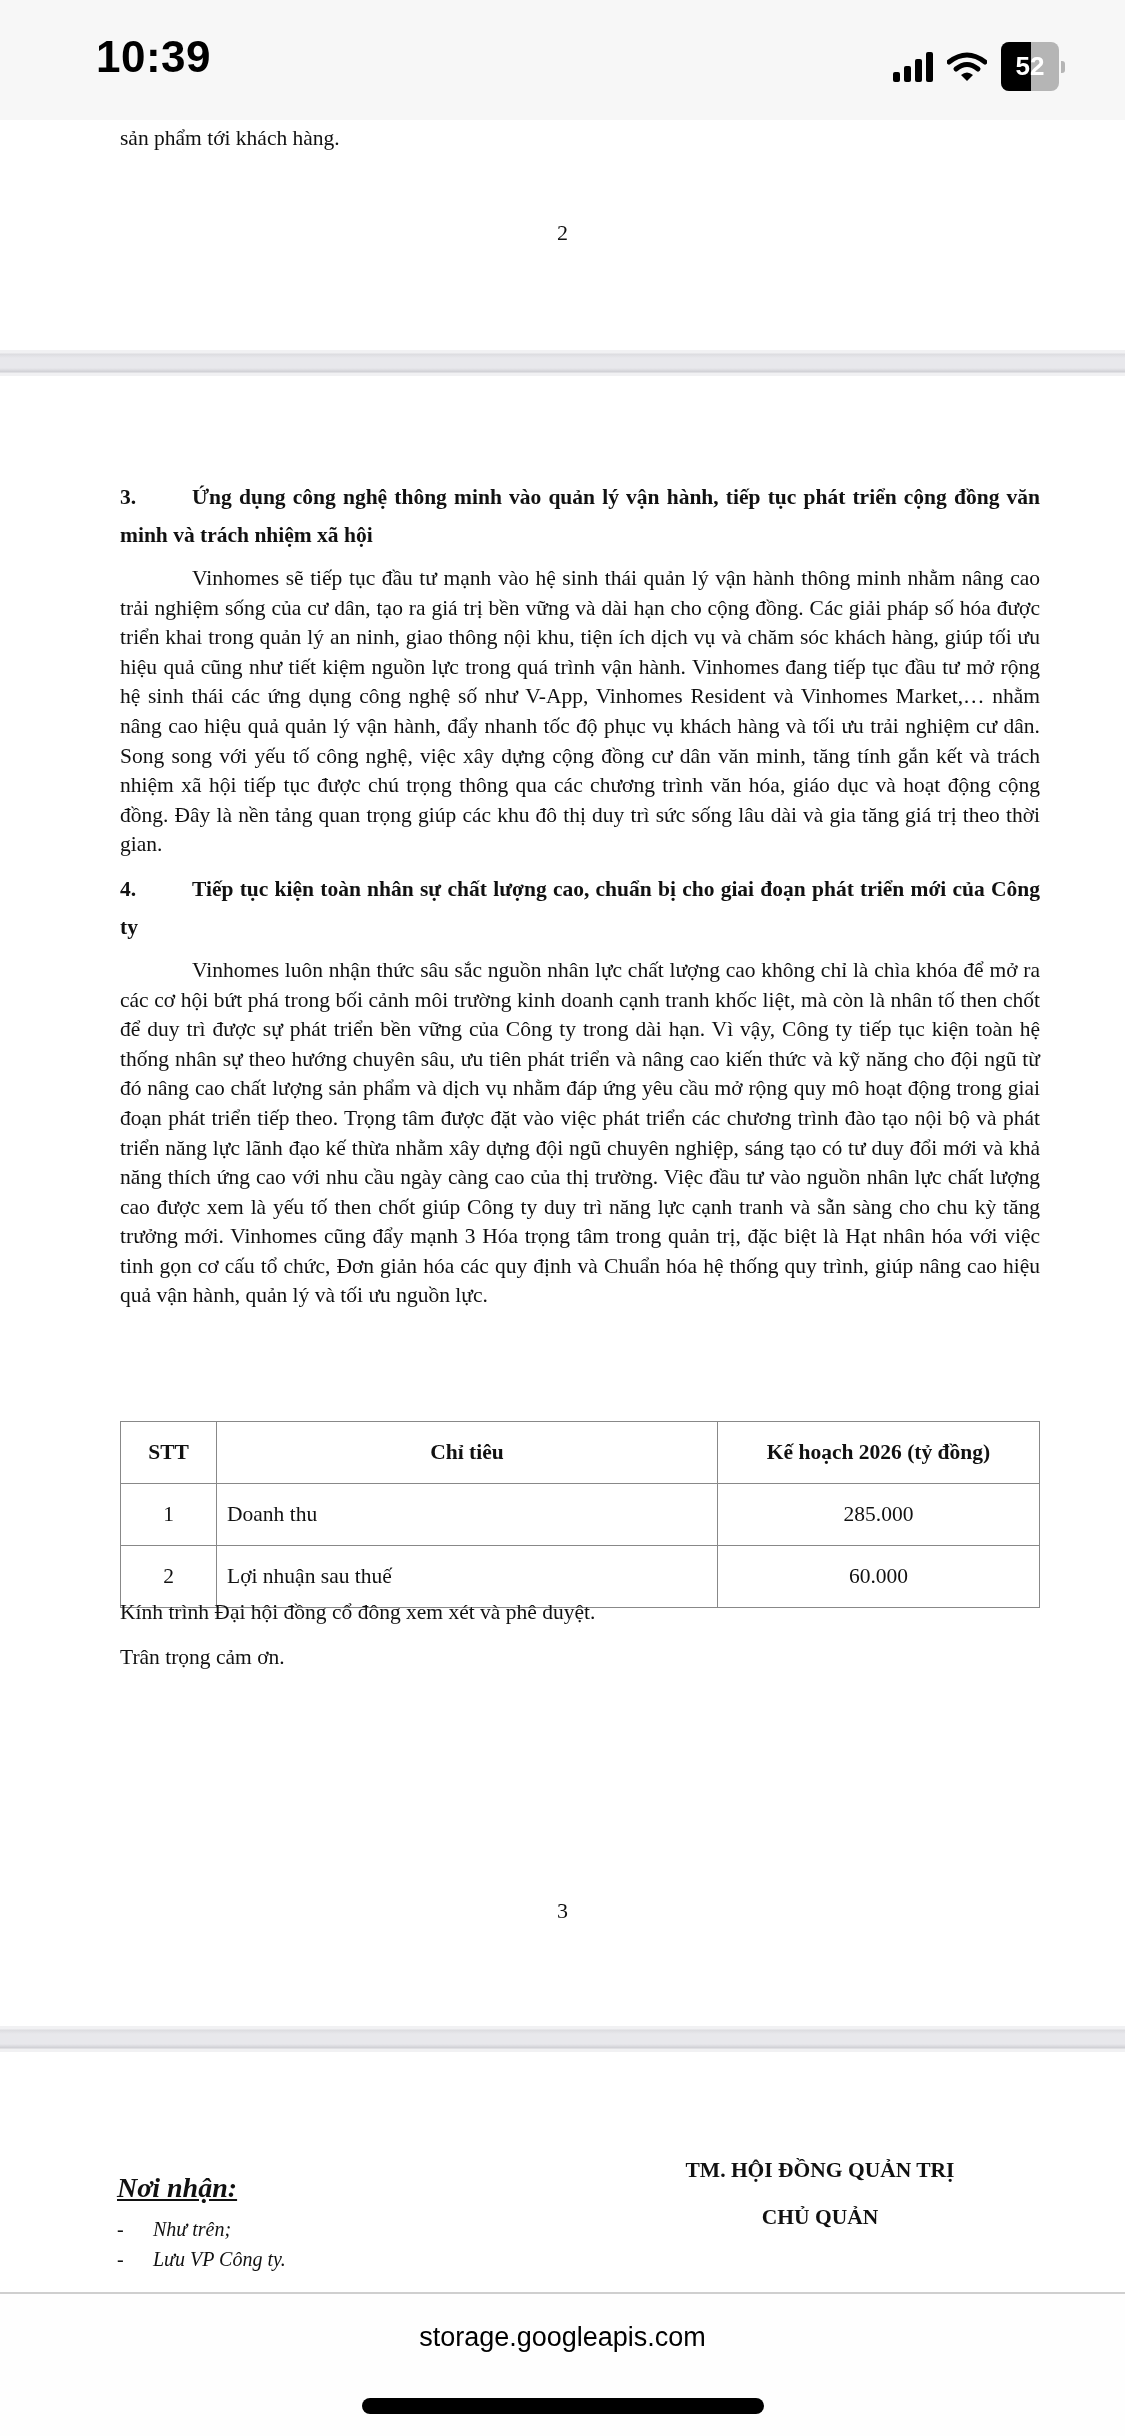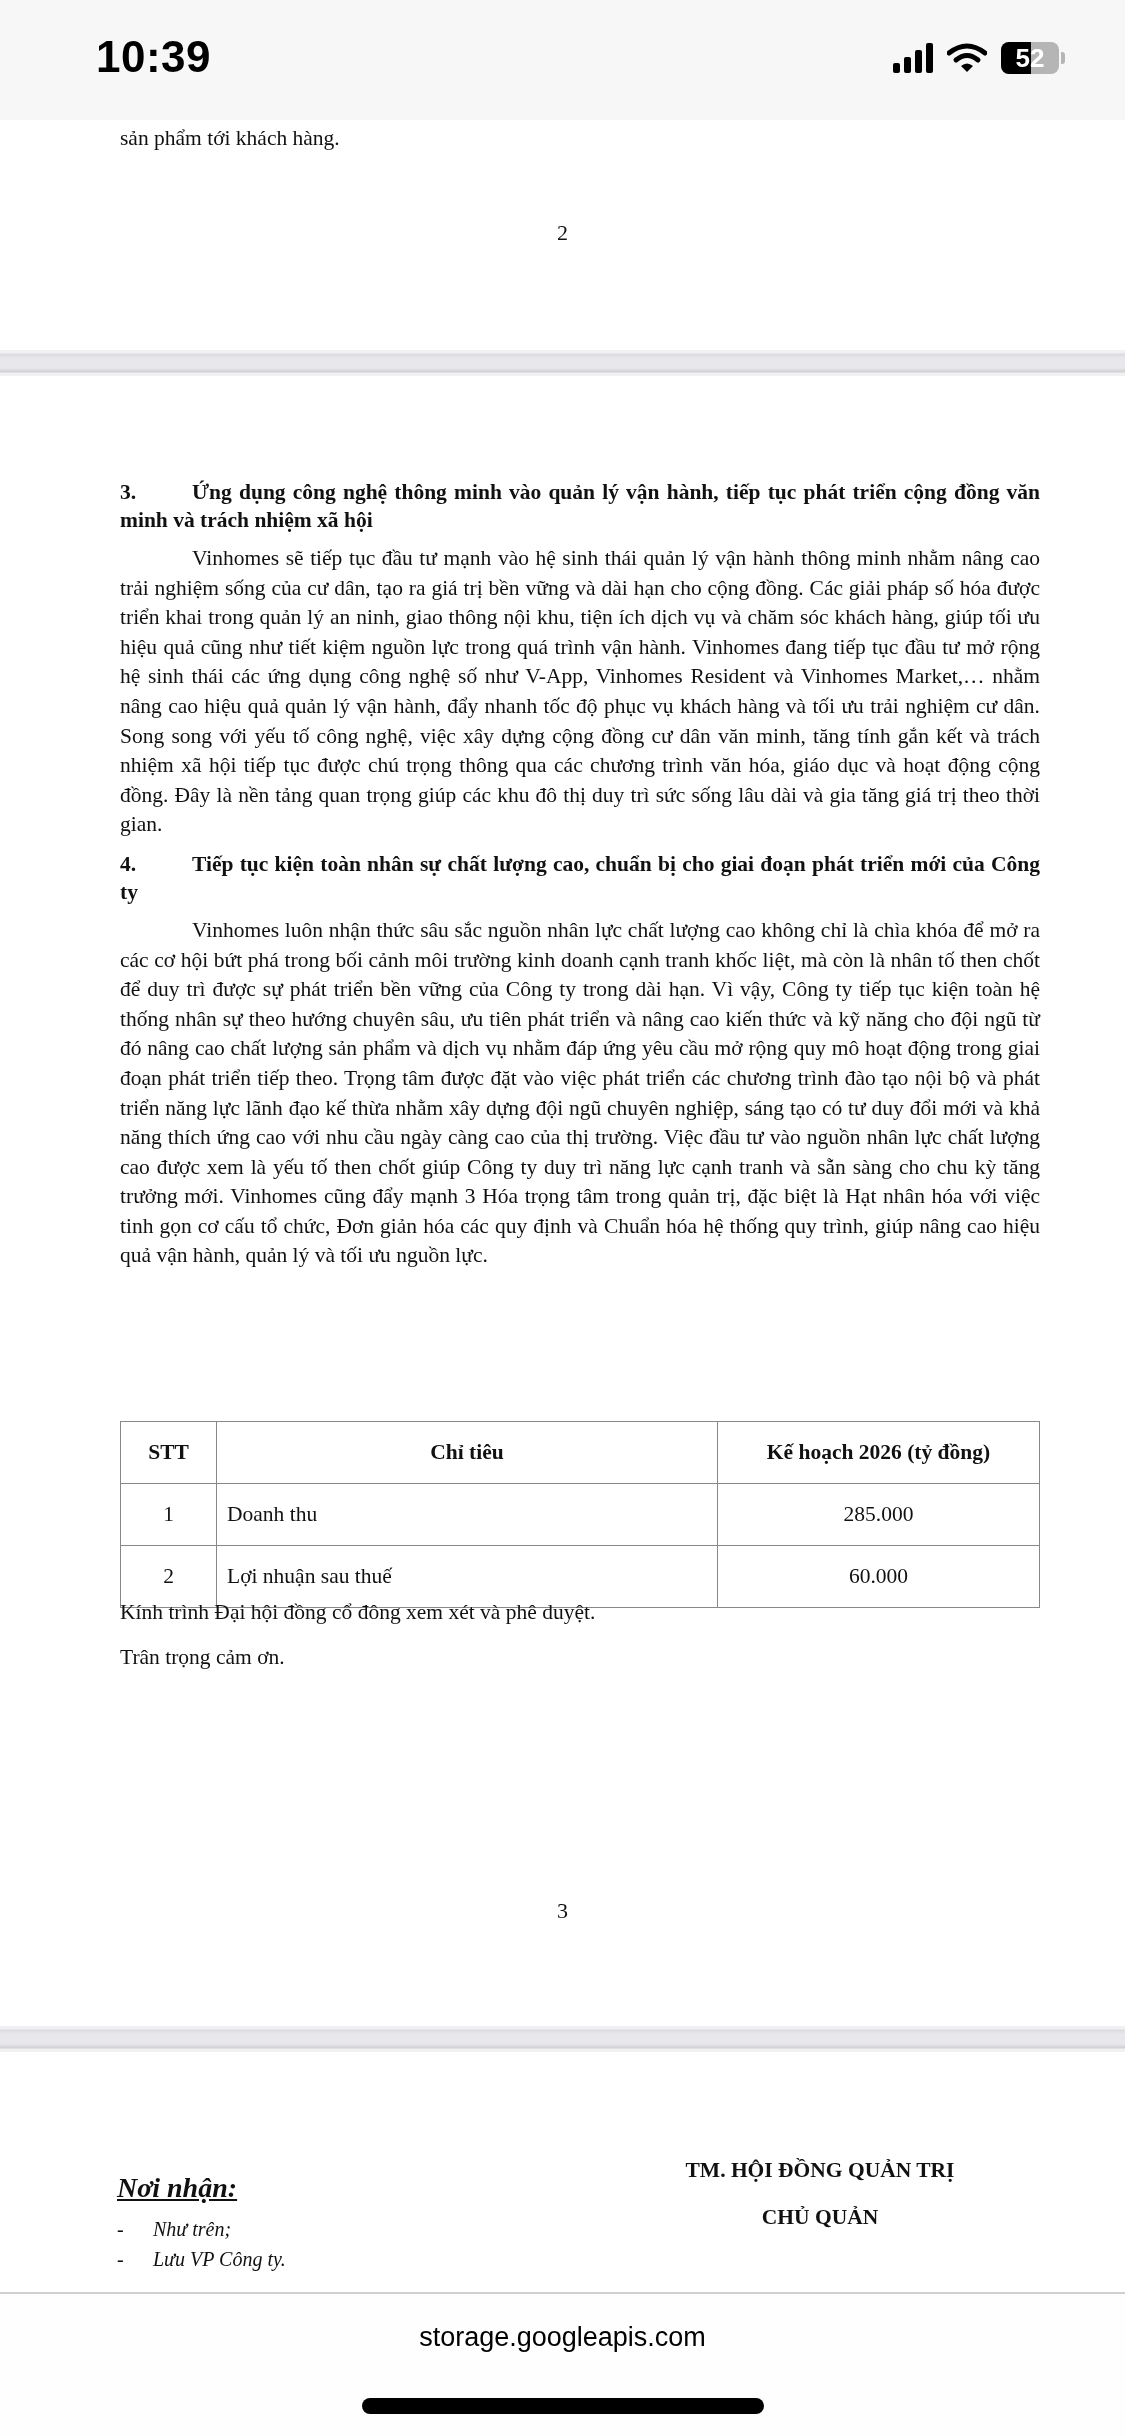--- a/index.html
+++ b/index.html
@@ -15,37 +15,37 @@
     }
     .time {
       position: absolute; left: 96px; top: 32px;
       font-family: "Liberation Sans", sans-serif; font-weight: 700;
       font-size: 44px; color: #000; letter-spacing: 0.5px;
     }
     .status-icons { position: absolute; right: 60px; top: 42px; display: flex; align-items: center; gap: 14px; }
     .signal { display: flex; align-items: flex-end; gap: 4px; height: 30px; }
     .signal span { width: 7px; background: #000; border-radius: 2px; display: block; }
     .battery {
-      position: relative; width: 58px; height: 32px; border-radius: 8px; overflow: hidden;
+      position: relative; width: 58px; height: 49px; border-radius: 8px; overflow: hidden;
       background: #b5b5b5; display: flex; align-items: center; justify-content: center;
       font-family: "Liberation Sans", sans-serif; font-weight: 700; font-size: 26px; color: #fff;
     }
     .battery .fill { position: absolute; left: 0; top: 0; bottom: 0; background: #000; }
     .battery .lvl { position: relative; z-index: 1; }
     .battery-tip { width: 4px; height: 12px; background: #b5b5b5; border-radius: 0 3px 3px 0; margin-left: -12px; }
 
     .doc { position: absolute; left: 0; top: 120px; width: 1125px; }
     .page-text { position: absolute; left: 120px; width: 920px; font-size: 21.5px; line-height: 29.6px; text-align: justify; }
     .page-num { position: absolute; width: 1125px; text-align: center; font-size: 22px; left: 0; }
     .sep {
       position: absolute; left: 0; width: 1125px; height: 26px;
       background: linear-gradient(#f1f1f3 0px, #f1f1f3 3px, #dcdce0 4px, #e8e8ec 8px, #e8e8ec 18px, #cfcfd4 22px, #f1f1f3 23px);
     }
     h3.sec {
-      margin: 0; font-size: 21.5px; line-height: 28px; font-weight: 700; text-align: justify;
+      margin: 0; font-size: 21.5px; line-height: 38px; font-weight: 700; text-align: justify;
     }
     h3.sec .num { display: inline-block; width: 72px; }
     p.body { margin: 0; text-indent: 72px; }
     .gap { height: 10px; }
     table.plan {
       position: absolute; left: 120px; width: 920px; border-collapse: collapse; font-size: 21.5px;
     }
     table.plan td, table.plan th { border: 1.5px solid #888; height: 61px; padding: 0 10px; }
     table.plan th { font-weight: 700; text-align: center; }
     table.plan td.c { text-align: center; }

